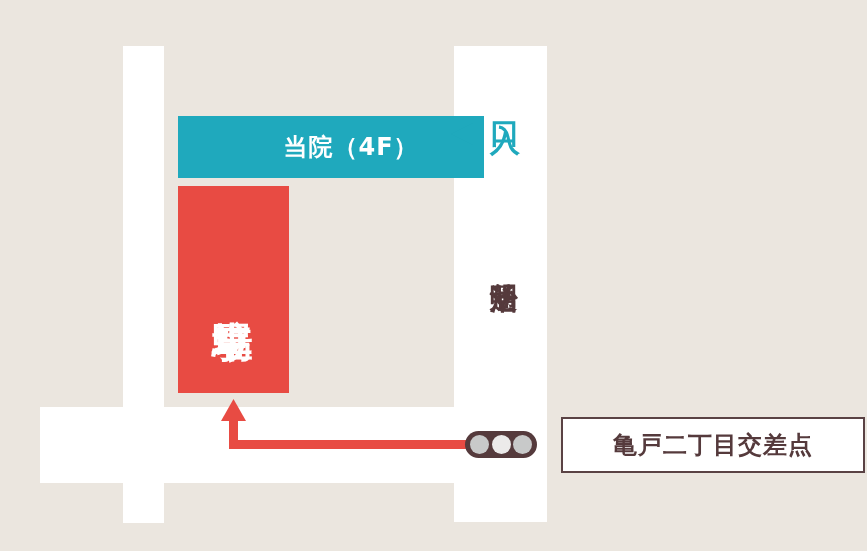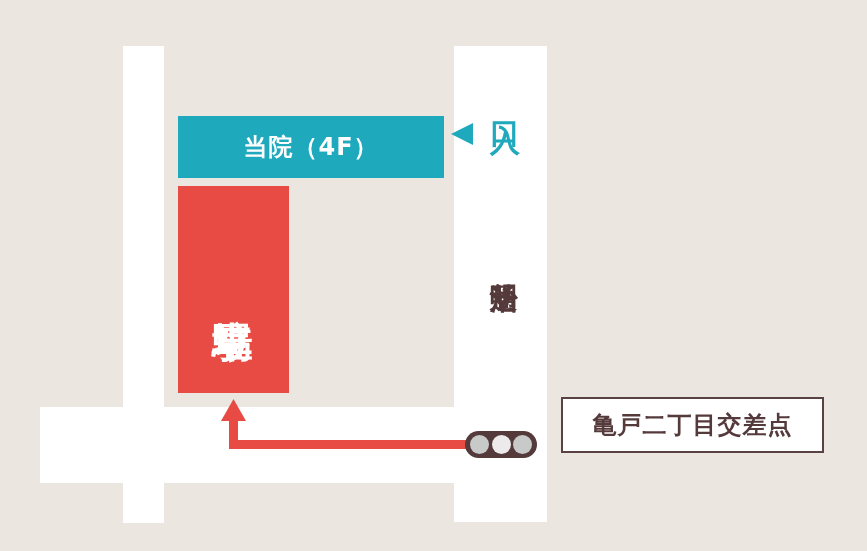--- a/index.html
+++ b/index.html
@@ -1,21 +1,21 @@
 <!DOCTYPE html>
 <html><head>
 <meta charset="utf-8">
 <style>
   html, body { margin:0; padding:0; }
   body { width:867px; height:551px; background:#ebe6df; position:relative; overflow:hidden;
          font-family:"DejaVu Sans", sans-serif; }
   .abs { position:absolute; }
   .road { background:#ffffff; }
   .clinic { background:#1fa9bd; color:#fff; display:flex; align-items:center; justify-content:center;
-            font-size:24px; font-weight:bold; letter-spacing:1px; }
+            font-size:24px; font-weight:bold; letter-spacing:1px;padding-left:40px; }
   .parking { background:#e84b43; color:#fff; display:flex; align-items:center; justify-content:center; }
   .vtext { writing-mode:vertical-rl; text-orientation:upright; font-weight:bold; }
   .parking .vtext { font-size:40px; letter-spacing:2px; }
   .entrance { color:#1fa9bd; font-size:30px; }
   .street { color:#553a3c; font-size:28px; }
   .tri { width:0; height:0; border-top:11px solid transparent; border-bottom:11px solid transparent;
          border-right:22px solid #1fa9bd; }
   .light { background:#553a3c; border-radius:14px; display:flex; align-items:center; justify-content:space-evenly; padding:0 3px; box-sizing:border-box; }
   .bulb { width:19px; height:19px; border-radius:50%; background:#c8c9c9; }
   .bulb.mid { background:#eceaea; }
@@ -48,15 +48,15 @@
 <svg class="abs" style="left:221px;top:399px;" width="25" height="22" viewBox="0 0 25 22">
   <polygon points="12.5,0 25,22 0,22" fill="#e84b43"></polygon>
 </svg>
 
 <div class="abs light" style="left:465px;top:431px;width:72px;height:27px;">
   <span class="bulb"></span>
   <span class="bulb mid"></span>
   <span class="bulb"></span>
 </div>
 
-<div class="abs label" style="left:561px;top:397px;width:263px;height:56px;">
+<div class="abs label" style="left:561px;top:417px;width:304px;height:56px;">
   <span>亀戸二丁目交差点</span>
 </div>
 
 </body></html>

